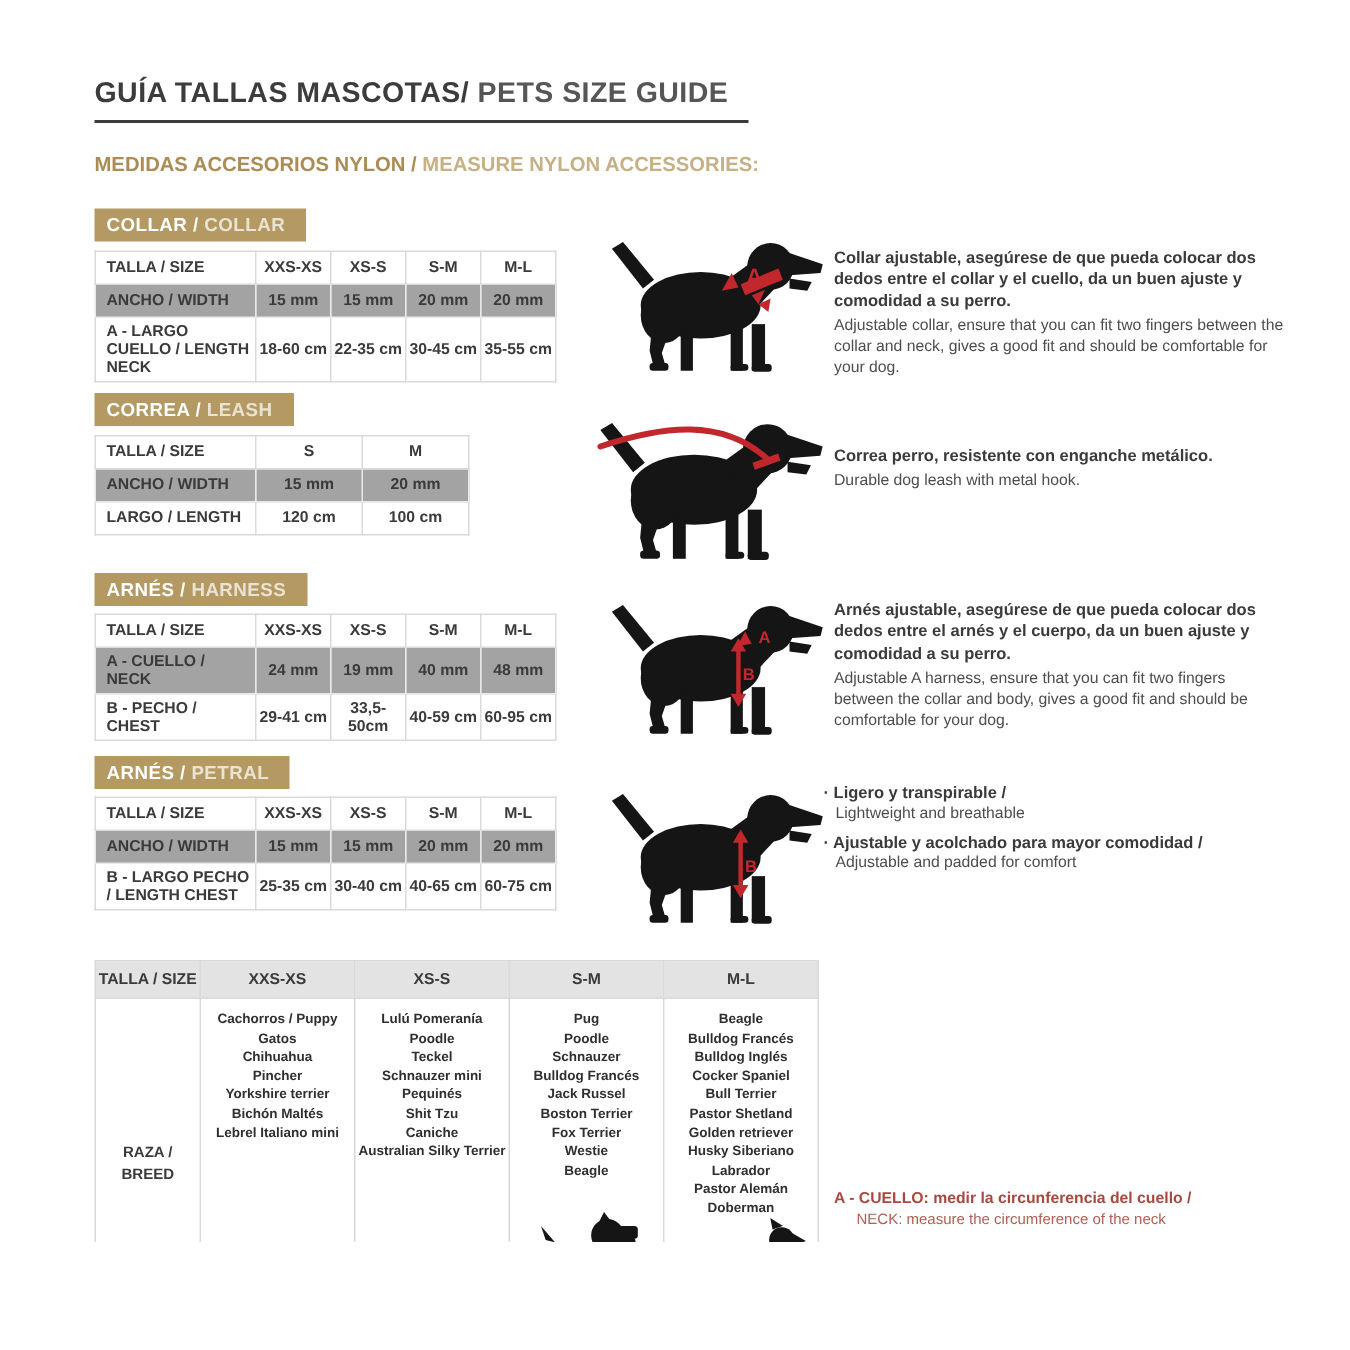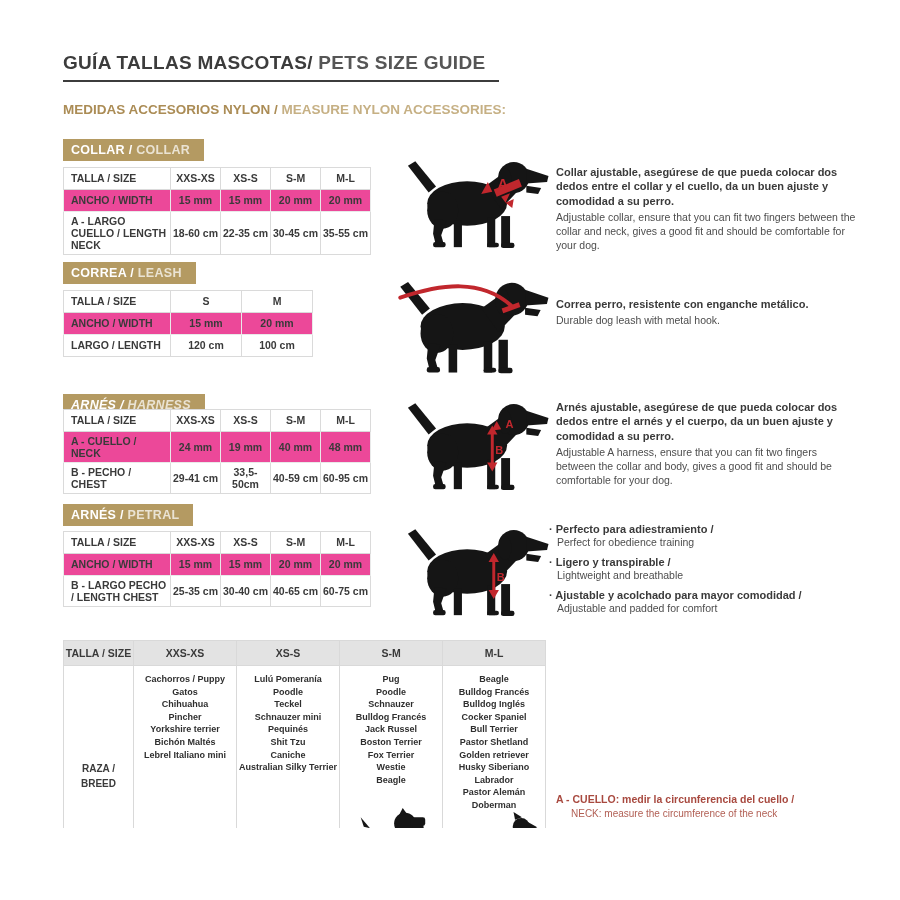--- a/index.html
+++ b/index.html
@@ -18,21 +18,21 @@
   .chip { position:absolute; background:#b49a62; color:#fff; font-weight:bold;
           font-size:12.5px; padding:4px 14px 4px 8px; letter-spacing:.3px; }
   .chip .en { color:rgba(255,255,255,.72); }
 
   
   .sizing-table { position:absolute; border-collapse:collapse; table-layout:fixed;
                   font-size:10.5px; font-weight:bold; color:#3a3a3a; }
   .sizing-table td { border:1px solid #dadada; background:#fff; text-align:center;
                      padding:3px 2px; height:22px; line-height:1.15; }
   .sizing-table td.lbl { text-align:left; padding-left:7px; }
-  .sizing-table tr.gray td { background:#ec4899; border-color:#e9e9e9; }
+  .sizing-table tr.gray td { background:#a3a3a3; border-color:#e9e9e9; }
   col.cl { width:107px; } col.cd { width:50px; } col.cd2 { width:71px; }
 
   
   .desc { position:absolute; left:556px; width:300px; }
   .d-es { font-size:11px; font-weight:bold; line-height:1.3; color:#3a3a3a; margin-bottom:2px; }
   .d-en { font-size:10.5px; line-height:1.35; color:#4d4d4d; }
 
   
   .bullets { position:absolute; left:549px; top:522px; width:315px; }
   .bullet { margin-bottom:5px; }
@@ -190,21 +190,21 @@
       <polygon points="138,52 160,44 162,50 140,58" fill="#c1272d"></polygon>
       <path d="M150,48 C112,14 62,20 8,38" stroke="#c1272d" stroke-width="5" fill="none" stroke-linecap="round"></path>
     </g>
   </svg>
 
   <div class="desc" style="top:297px;">
     <div class="d-es">Correa perro, resistente con enganche metálico.</div>
     <div class="d-en">Durable dog leash with metal hook.</div>
   </div>
 
-  <div class="chip" style="left:63px; top:394px;font-style:italic;">
+  <div class="chip" style="left:63px; top:382px;">
     <span>ARNÉS /</span>
     <span class="en">HARNESS</span>
   </div>
 
   <table class="sizing-table" style="left:63px; top:409px;">
     <colgroup>
         <col class="cl">
         <col class="cd">
         <col class="cd">
         <col class="cd">
@@ -294,24 +294,20 @@
     <use href="#dogShape"></use>
     <g fill="#c1272d">
       <line x1="124" y1="60" x2="124" y2="102" stroke="#c1272d" stroke-width="4"></line>
       <polygon points="124,50 117,62 131,62"></polygon>
       <polygon points="124,112 117,100 131,100"></polygon>
       <text x="128" y="88" font-size="15" font-weight="bold" fill="#c1272d">B</text>
     </g>
   </svg>
 
   <div class="bullets">
-    <div class="bullet">
-      <div class="b-es">Perfecto para adiestramiento /</div>
-      <div class="b-en">Perfect for obedience training</div>
-    </div>
     <div class="bullet">
       <div class="b-es">Ligero y transpirable /</div>
       <div class="b-en">Lightweight and breathable</div>
     </div>
     <div class="bullet">
       <div class="b-es">Ajustable y acolchado para mayor comodidad /</div>
       <div class="b-en">Adjustable and padded for comfort</div>
     </div>
   </div>
 

